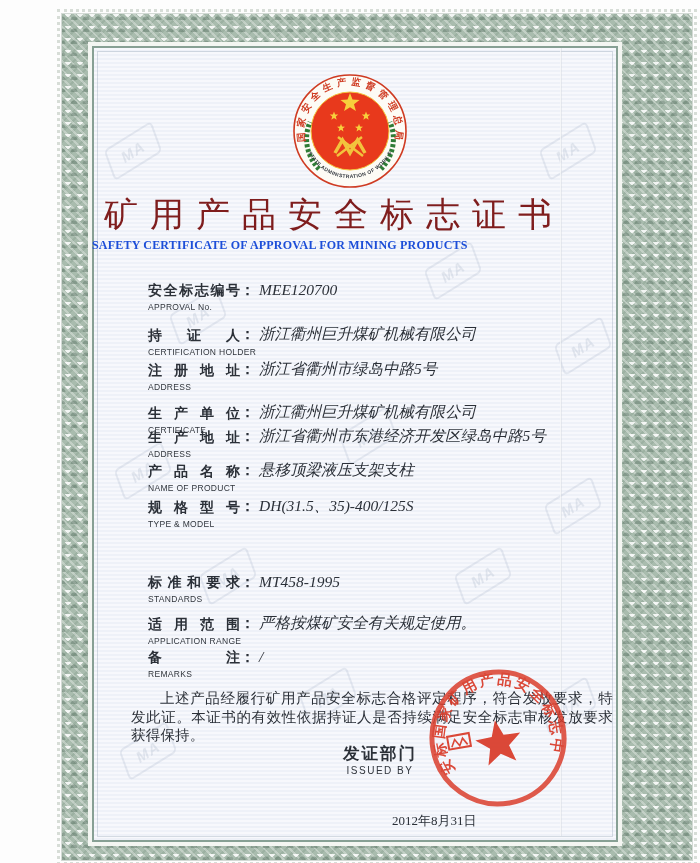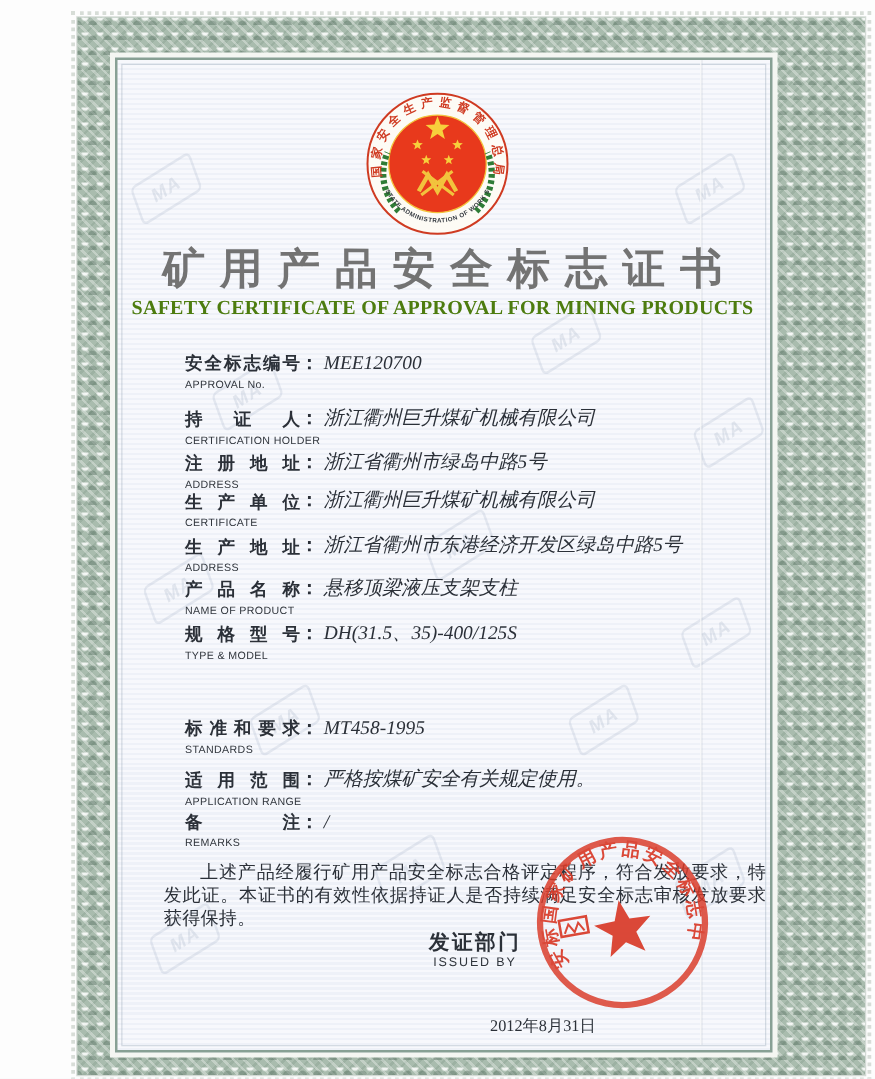--- a/index.html
+++ b/index.html
@@ -45,27 +45,27 @@
     font-family:"Liberation Sans",sans-serif;font-weight:bold;font-size:15px;
     color:rgba(150,163,188,.22);letter-spacing:1px;z-index:1;
   }
   .crease{
     position:absolute;left:560px;top:48px;width:2px;height:788px;
     background:linear-gradient(90deg,rgba(255,255,255,.9),rgba(150,160,175,.25));
     z-index:2;
   }
   .title{
     position:absolute;left:92px;top:192px;width:524px;
-    text-align:center;font-size:34px;font-weight:bold;letter-spacing:12px;
-    text-indent:12px;color:#737373;z-index:3;
+    font-size:34px;font-weight:normal;letter-spacing:12px;
+    text-indent:12px;color:#7f1d1d;z-index:3;
   }
   .subtitle{
     position:absolute;left:92px;top:238px;width:524px;
-    text-align:center;font-size:16px;font-weight:bold;letter-spacing:.2px;
-    color:#4d7c0f;z-index:3;
+    text-align:left;font-size:12px;font-weight:bold;letter-spacing:.2px;
+    color:#1d4ed8;z-index:3;
   }
   .row{position:absolute;left:148px;z-index:3;white-space:nowrap;}
   .row .zh{
     display:inline-block;width:92px;font-size:14px;font-weight:bold;
     text-align:justify;text-align-last:justify;vertical-align:bottom;
   }
   .row .colon{font-size:15px;font-weight:bold;}
   .row .value{font-size:15.5px;margin-left:4px;font-weight:500;font-style:italic;}
   .row .en{
     display:block;font-family:"Liberation Sans",sans-serif;
@@ -180,21 +180,21 @@
   <div class="row" style="top:324px">
     <span class="zh">持证人</span><span class="colon">：</span><span class="value">浙江衢州巨升煤矿机械有限公司</span>
     <span class="en">CERTIFICATION HOLDER</span>
   </div>
 
   <div class="row" style="top:359px">
     <span class="zh">注册地址</span><span class="colon">：</span><span class="value">浙江省衢州市绿岛中路5号</span>
     <span class="en">ADDRESS</span>
   </div>
 
-  <div class="row" style="top:390px">
+  <div class="row" style="top:402px">
     <span class="zh">生产单位</span><span class="colon">：</span><span class="value">浙江衢州巨升煤矿机械有限公司</span>
     <span class="en">CERTIFICATE</span>
   </div>
 
   <div class="row" style="top:426px">
     <span class="zh">生产地址</span><span class="colon">：</span><span class="value">浙江省衢州市东港经济开发区绿岛中路5号</span>
     <span class="en">ADDRESS</span>
   </div>
 
   <div class="row" style="top:460px">

